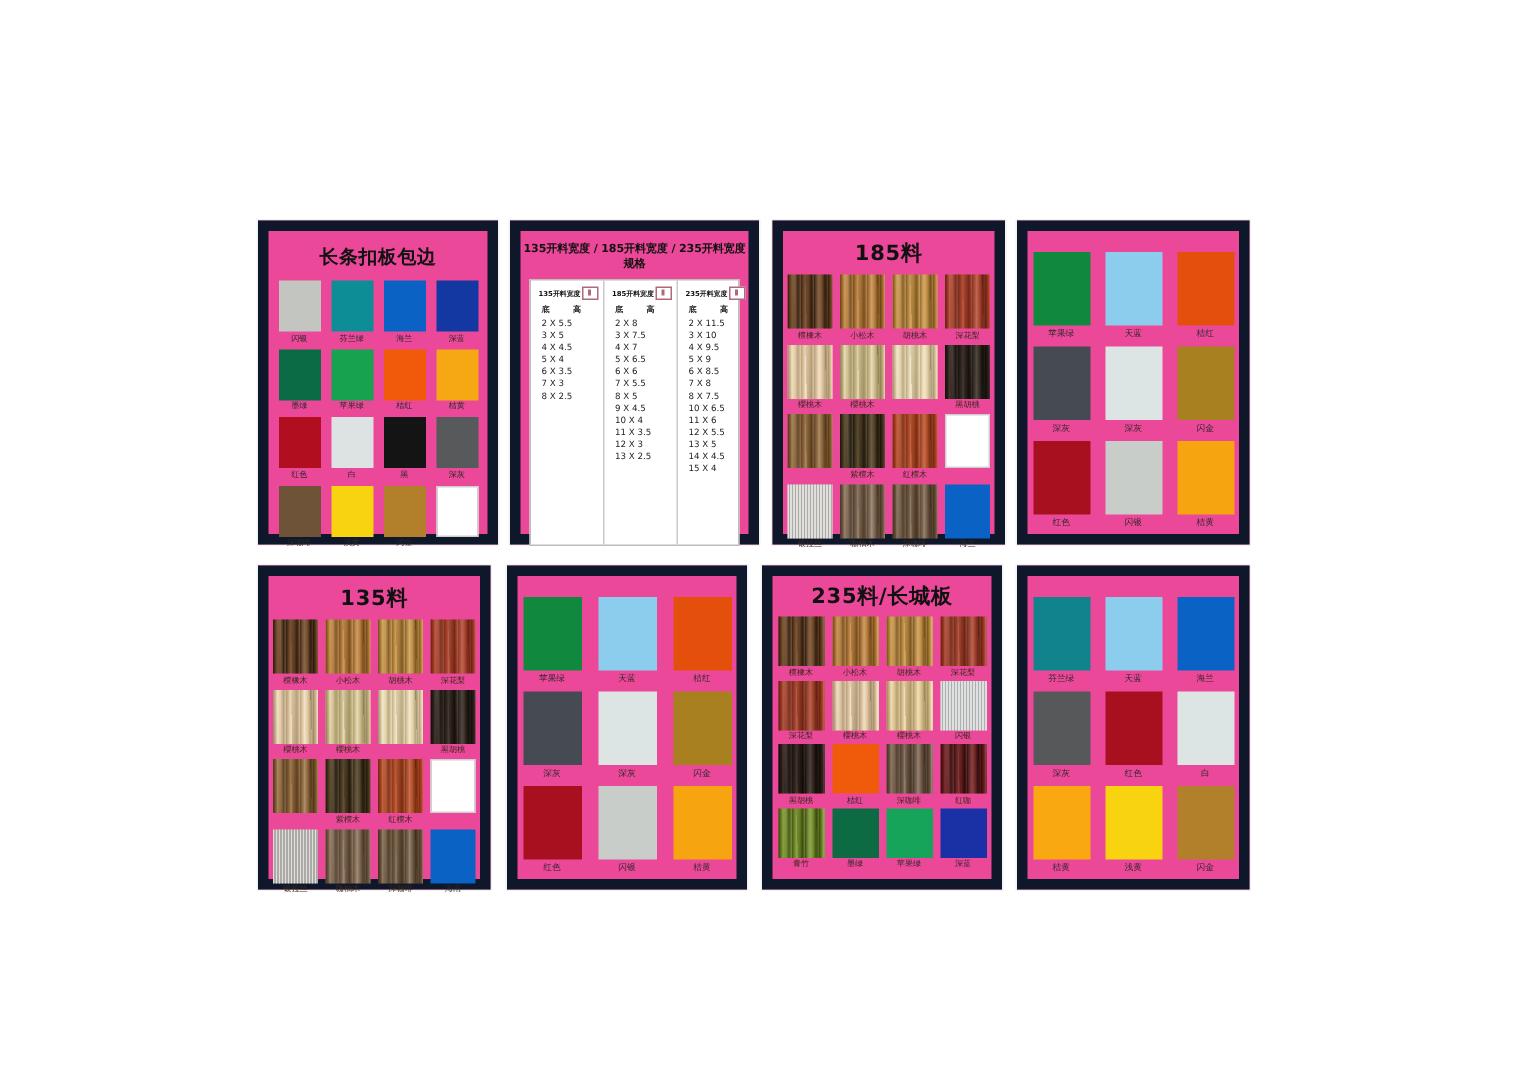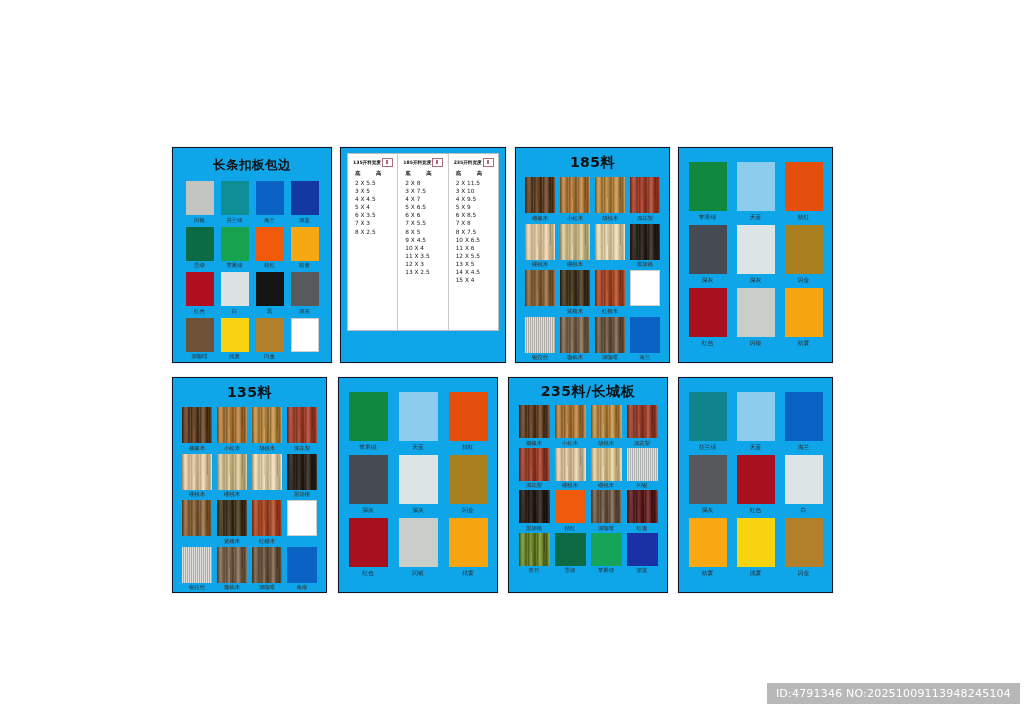--- a/index.html
+++ b/index.html
@@ -7,22 +7,22 @@
     width:1024px;height:722px;
     background:#ffffff;
     font-family:"DejaVu Sans","Liberation Sans",sans-serif;
     position:relative;overflow:hidden;
   }
   .board{position:absolute;inset:0;}
 
   
   .panel{
     position:absolute;
-    background:#0ea5e9;
-    border:1px solid #0f172a;
+    background:#ec4899;
+    border:7px solid #0f172a;
     box-shadow:0 0 0 1px #f2f2f2;
     box-sizing:border-box;
   }
   .panel-title{
     text-align:center;
     font-weight:bold;
     color:#111;
     letter-spacing:0.5px;
     font-family:"DejaVu Sans","Liberation Sans",sans-serif;
   }
@@ -246,20 +246,21 @@
           <div class="lbl">闪金</div>
         </div>
         <div class="cell">
           <div class="sw bordered" title="" style="background: rgb(255, 255, 255);"></div>
           <div class="lbl"></div>
         </div>
       </div>
   </div>
 
   <div class="panel" id="p2">
+    <div class="spec-title">135开料宽度 / 185开料宽度 / 235开料宽度  规格</div>
     <div class="spec-wrap" id="specwrap">
         <div class="spec-col">
           <div class="spec-head">
             <span>135开料宽度</span>
             <span class="spec-icon"></span>
           </div>
           <div class="spec-subhead">
             <span>底</span>
             <span>高</span>
           </div>
@@ -651,15 +652,14 @@
           <div class="sw" title="浅黄" style="background: rgb(247, 211, 16);"></div>
           <div class="lbl">浅黄</div>
         </div>
         <div class="cell">
           <div class="sw" title="闪金" style="background: rgb(178, 128, 42);"></div>
           <div class="lbl">闪金</div>
         </div>
       </div>
   </div>
 
-  <div class="footer-id">ID:4791346 NO:20251009113948245104</div>
 
 </div>
 
 </body></html>

